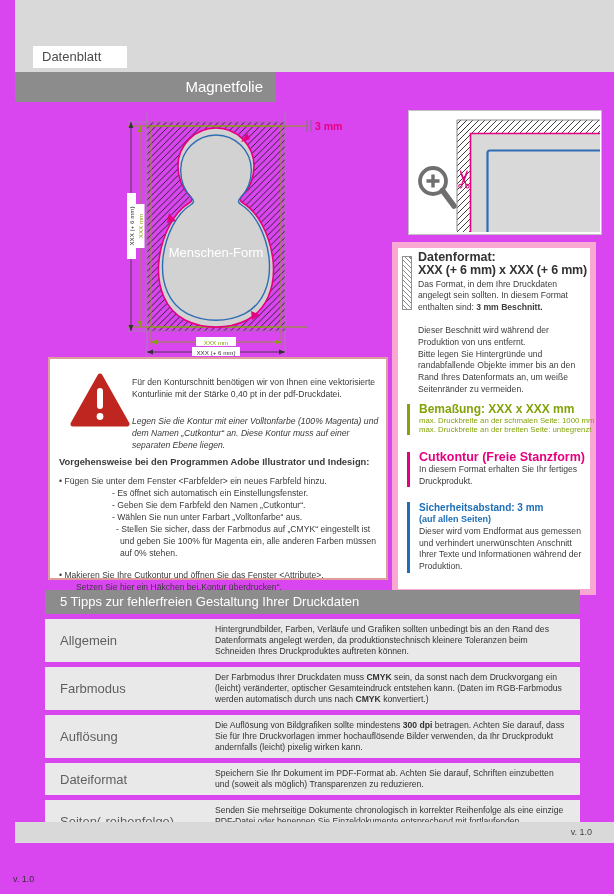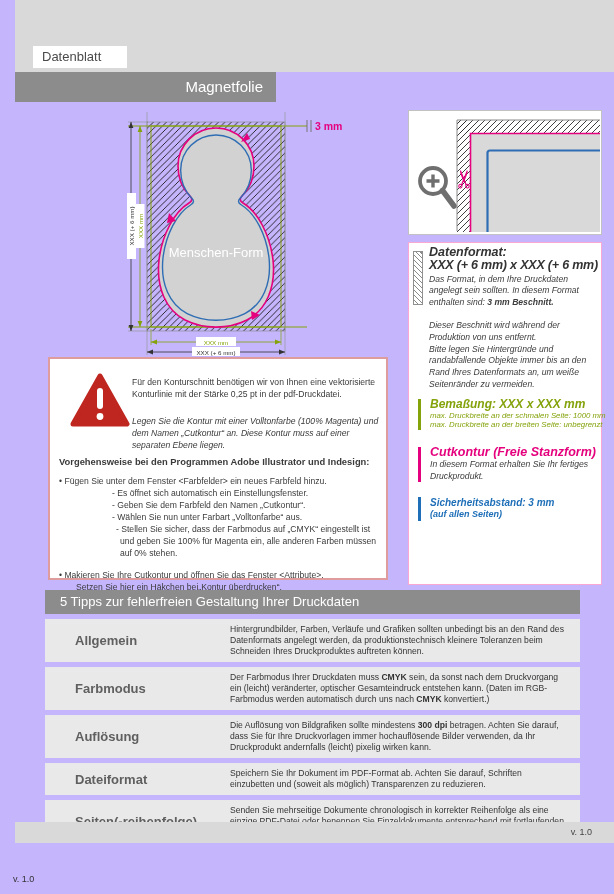--- a/index.html
+++ b/index.html
@@ -1,30 +1,30 @@
 <!DOCTYPE html>
 <html><head>
 <meta charset="utf-8">
 <style>
   html,body{margin:0;padding:0;background:#fff;}
-  .page{position:relative;width:614px;height:894px;background:#c4b5fd;overflow:hidden;
+  .page{position:relative;width:614px;height:894px;background:#d946ef;overflow:hidden;
         font-family:"Liberation Sans",sans-serif;color:#3a3a3a;}
   .abs{position:absolute;}
   
   .top-band{left:15px;top:0;width:599px;height:72px;background:#d9d9d9;}
   .doc-label{left:33px;top:46px;width:85px;height:22px;background:#fff;color:#4a4a4a;
              font-size:13px;line-height:22px;padding-left:9px;}
   .title-bar{left:15px;top:72px;width:261px;height:30px;background:#8c8c8c;color:#fff;
              font-size:15px;line-height:30px;text-align:right;padding-right:13px;box-sizing:border-box;padding-left:6px;}
   
   svg text{font-family:"Liberation Sans",sans-serif;}
   .dim-label{font-size:6.2px;}
   
   .fig-box{left:408px;top:110px;width:192px;height:123px;border:1px solid #c2c2c2;background:#fff;}
-  .info-box{left:408px;top:242px;width:192px;height:341px;border:1px solid #f9a8d4;background:#fff;font-size:8.6px;line-height:11.8px;font-style:italic;}
+  .info-box{left:392px;top:242px;width:192px;height:341px;border:6px solid #f9a8d4;background:#fff;font-size:8.6px;line-height:11.8px;}
   .hatch-chip{left:4px;top:8px;width:8px;height:52px;border:1px solid #909090;
               background:repeating-linear-gradient(45deg,#fff 0 2.5px,#8a8a8a 2.5px 3.5px);}
   .df-block{left:20px;top:4px;width:166px;}
   .df-title{font-size:12.5px;font-weight:bold;color:#333;}
   .df-format{font-size:12.5px;font-weight:bold;color:#333;white-space:nowrap;letter-spacing:-0.2px;margin:1px 0 2px;}
   .sec{padding-left:9px;}
   .sec-bem{left:9px;top:156px;border-left:3px solid #84a30b;width:172px;}
   .sec-cut{left:9px;top:204px;border-left:3px solid #e5007d;width:168px;}
   .sec-sich{left:9px;top:254px;border-left:3px solid #1e6fb8;width:168px;}
   .h-green{color:#84a30b;font-size:12px;font-weight:bold;white-space:nowrap;}
@@ -42,21 +42,21 @@
   .warn-list{left:9px;top:114px;width:322px;}
   .bullet{margin-top:2px;}
   .subitem{margin-left:53px;}
   .subwrap{padding-left:8px;text-indent:-4px;}
   .b2line2{margin-left:17px;}
   
   .tips{left:45px;top:590px;width:535px;}
   .tips-head{height:24px;background:#8c8c8c;color:#fff;font-size:13px;line-height:24px;padding-left:15px;}
   .tip-row{display:flex;align-items:center;background:#e9e9e9;margin-top:5px;padding:5px 0;}
   .tip-row:first-of-type{margin-top:6px;}
-  .tip-label{width:155px;min-width:155px;padding-left:30px;font-size:13px;color:#5f5f5f;font-weight:bold;}
+  .tip-label{width:155px;min-width:155px;padding-left:15px;font-size:13px;color:#5f5f5f;}
   .tip-text{font-size:8.6px;line-height:11px;color:#333;padding-right:12px;}
   .tip-text b, .body-sm b{font-weight:bold;}
   
   .bottom-band{left:15px;top:822px;width:599px;height:21px;background:#d9d9d9;color:#444;
                font-size:9px;line-height:21px;text-align:right;padding-right:22px;box-sizing:border-box;}
   .page-version{left:13px;top:874px;font-size:9px;color:#333;}
 </style>
 </head>
 <body>
 
@@ -165,30 +165,31 @@
       <div class="t-green">max. Druckbreite an der schmalen Seite: 1000 mm</div>
       <div class="t-green">max. Druckbreite an der breiten Seite: unbegrenzt</div>
     </div>
     <div class="abs sec sec-cut">
       <div class="h-mag">Cutkontur (Freie Stanzform)</div>
       <div class="body-sm">In diesem Format erhalten Sie Ihr fertiges Druckprodukt.</div>
     </div>
     <div class="abs sec sec-sich">
       <div class="h-blue">Sicherheitsabstand: 3 mm</div>
       <div class="sub-blue">(auf allen Seiten)</div>
+      <div class="body-sm">Dieser wird vom Endformat aus gemessen und verhindert unerwünschten Anschnitt Ihrer Texte und Informationen während der Produktion.</div>
     </div>
   </div>
 
   <div class="abs warn-box">
     <svg class="abs" style="left:20px;top:14px" width="60" height="56" viewBox="0 0 60 56">
       <path d="M30 3 L57 51 L3 51 Z" fill="#bf2620" stroke="#bf2620" stroke-width="5" stroke-linejoin="round"></path>
       <rect x="27" y="15" width="6" height="21" rx="3" fill="#fff"></rect>
       <circle cx="30" cy="43.5" r="3.4" fill="#fff"></circle>
     </svg>
-    <div class="abs warn-p1">Für den Konturschnitt benötigen wir von Ihnen eine vektorisierte Konturlinie mit der Stärke 0,25 pt in der pdf-Druckdatei.</div>
+    <div class="abs warn-p1">Für den Konturschnitt benötigen wir von Ihnen eine vektorisierte Konturlinie mit der Stärke 0,40 pt in der pdf-Druckdatei.</div>
     <div class="abs warn-p2">Legen Sie die Kontur mit einer Volltonfarbe (100% Magenta) und dem Namen „Cutkontur“ an. Diese Kontur muss auf einer separaten Ebene liegen.</div>
     <div class="abs warn-h">Vorgehensweise bei den Programmen Adobe Illustrator und Indesign:</div>
     <div class="abs warn-list">
       <div class="bullet"><span>•</span> <span>Fügen Sie unter dem Fenster &lt;Farbfelder&gt; ein neues Farbfeld hinzu.</span></div>
       <div class="subitem">- Es öffnet sich automatisch ein Einstellungsfenster.</div>
       <div class="subitem">- Geben Sie dem Farbfeld den Namen „Cutkontur“.</div>
       <div class="subitem">- Wählen Sie nun unter Farbart „Volltonfarbe“ aus.</div>
       <div class="subitem subwrap">- Stellen Sie sicher, dass der Farbmodus auf „CMYK“ eingestellt ist und geben Sie 100% für Magenta ein, alle anderen Farben müssen auf 0% stehen.</div>
       <div class="bullet" style="margin-top:10px"><span>•</span> <span>Makieren Sie Ihre Cutkontur und öffnen Sie das Fenster &lt;Attribute&gt;.</span></div>
       <div class="b2line2">Setzen Sie hier ein Häkchen bei„Kontur überdrucken“.</div>

